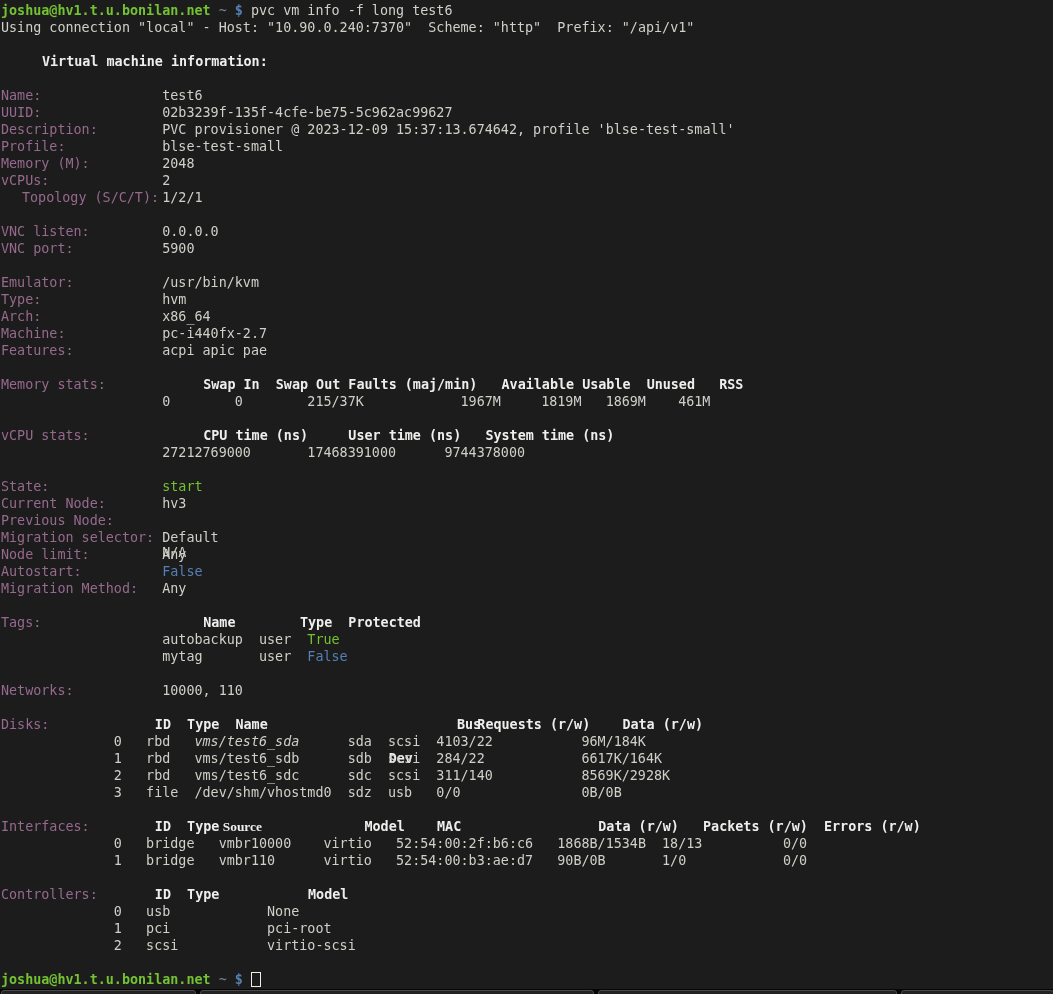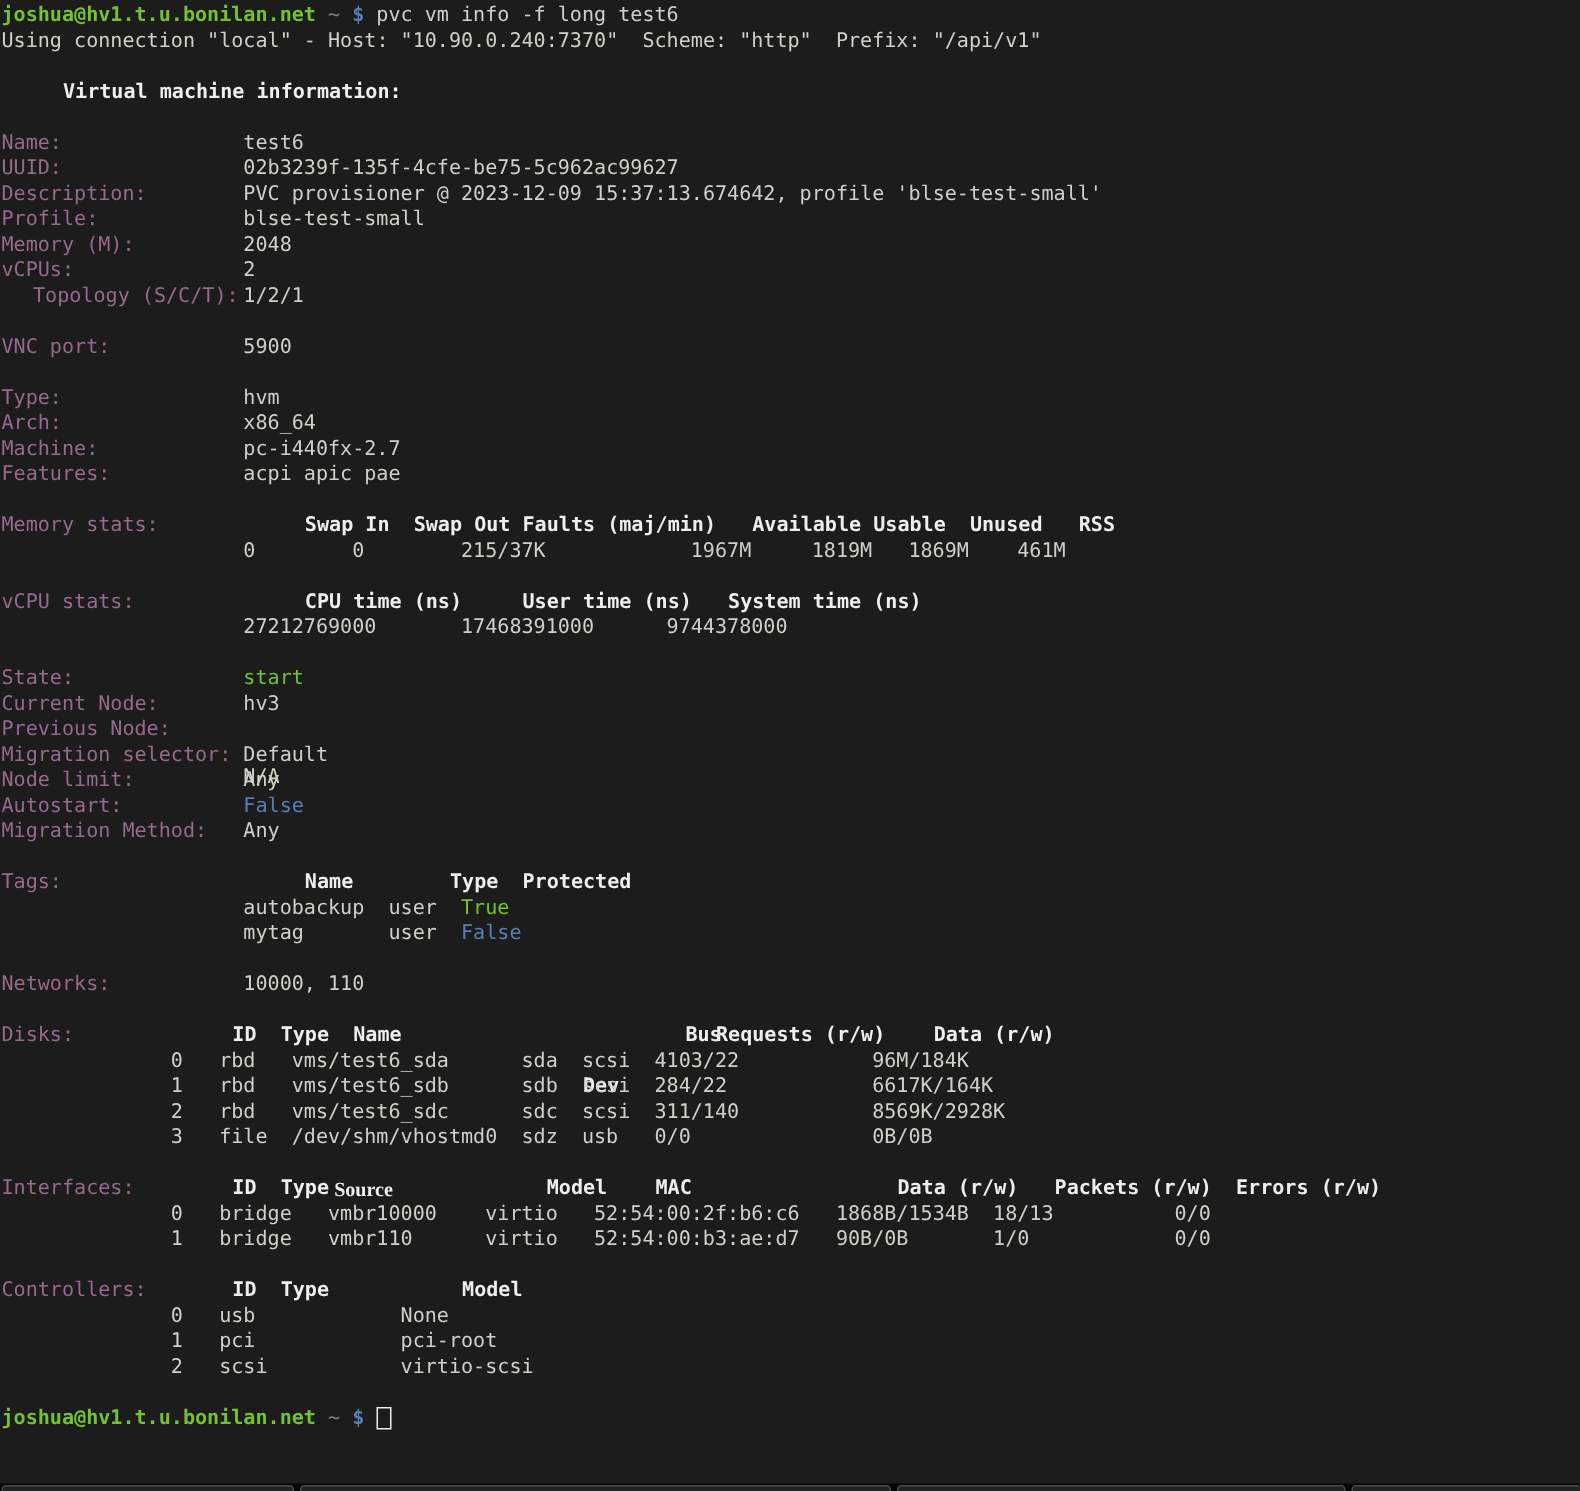--- a/index.html
+++ b/index.html
@@ -81,24 +81,32 @@
     <div class="line">
       <span class="run c-label" style="left: 0ch;">vCPUs:</span>
       <span class="run c-fg" style="left: 20ch;">2</span>
     </div>
     <div class="line">
       <span class="run c-label" style="left: 0ch; margin-left: 21px;">Topology (S/C/T):</span>
       <span class="run c-fg" style="left: 20ch;">1/2/1</span>
     </div>
     <div class="line"></div>
     <div class="line">
+      <span class="run c-label" style="left: 0ch;">VNC listen:</span>
+      <span class="run c-fg" style="left: 20ch;">0.0.0.0</span>
+    </div>
+    <div class="line">
       <span class="run c-label" style="left: 0ch;">VNC port:</span>
       <span class="run c-fg" style="left: 20ch;">5900</span>
     </div>
     <div class="line"></div>
+    <div class="line">
+      <span class="run c-label" style="left: 0ch;">Emulator:</span>
+      <span class="run c-fg" style="left: 20ch;">/usr/bin/kvm</span>
+    </div>
     <div class="line">
       <span class="run c-label" style="left: 0ch;">Type:</span>
       <span class="run c-fg" style="left: 20ch;">hvm</span>
     </div>
     <div class="line">
       <span class="run c-label" style="left: 0ch;">Arch:</span>
       <span class="run c-fg" style="left: 20ch;">x86_64</span>
     </div>
     <div class="line">
       <span class="run c-label" style="left: 0ch;">Machine:</span>
@@ -198,21 +206,21 @@
       <span class="run c-bright b" style="left: 18ch;">Type</span>
       <span class="run c-bright b" style="left: 24ch;">Name</span>
       <span class="run c-bright b" style="left: 43ch; margin-top: 34px;">Dev</span>
       <span class="run c-bright b" style="left: 48ch; margin-left: 28px;">Bus</span>
       <span class="run c-bright b" style="left: 54ch;">Requests (r/w)</span>
       <span class="run c-bright b" style="left: 72ch;">Data (r/w)</span>
     </div>
     <div class="line">
       <span class="run c-fg" style="left: 14ch;">0</span>
       <span class="run c-fg" style="left: 18ch;">rbd</span>
-      <span class="run c-fg" style="left: 24ch;">vms/test6_sda</span>
+      <span class="run c-fg" style="left: 24ch; font-style: italic;">vms/test6_sda</span>
       <span class="run c-fg" style="left: 43ch;">sda</span>
       <span class="run c-fg" style="left: 48ch;">scsi</span>
       <span class="run c-fg" style="left: 54ch;">4103/22</span>
       <span class="run c-fg" style="left: 72ch;">96M/184K</span>
     </div>
     <div class="line">
       <span class="run c-fg" style="left: 14ch;">1</span>
       <span class="run c-fg" style="left: 18ch;">rbd</span>
       <span class="run c-fg" style="left: 24ch;">vms/test6_sdb</span>
       <span class="run c-fg" style="left: 43ch;">sdb</span>

